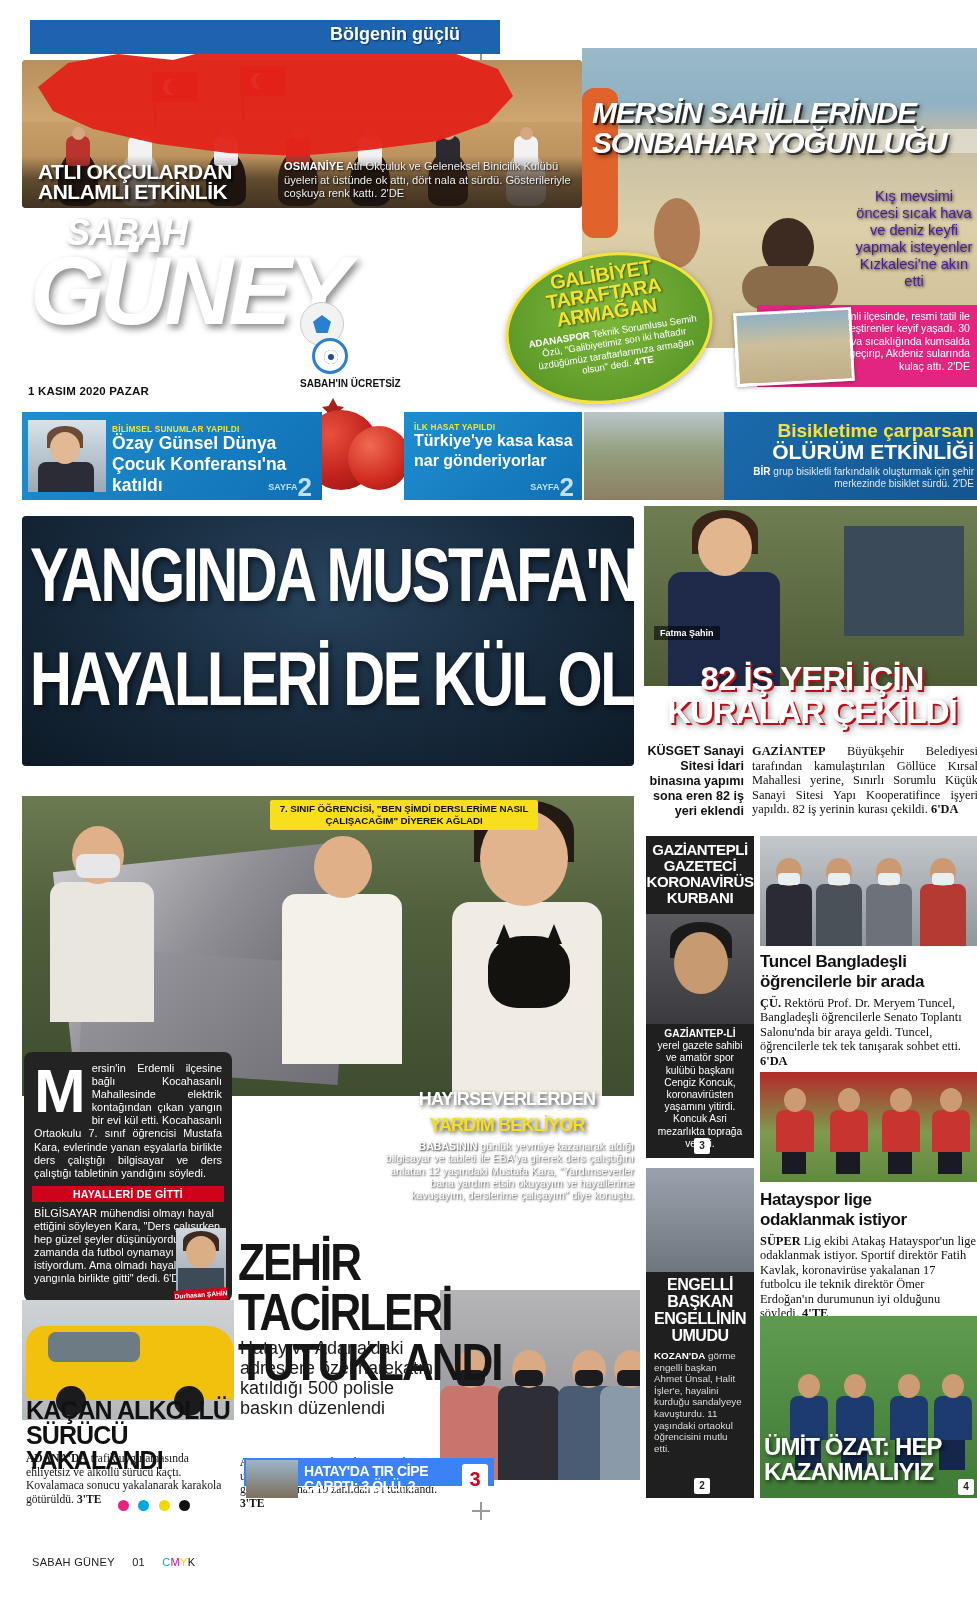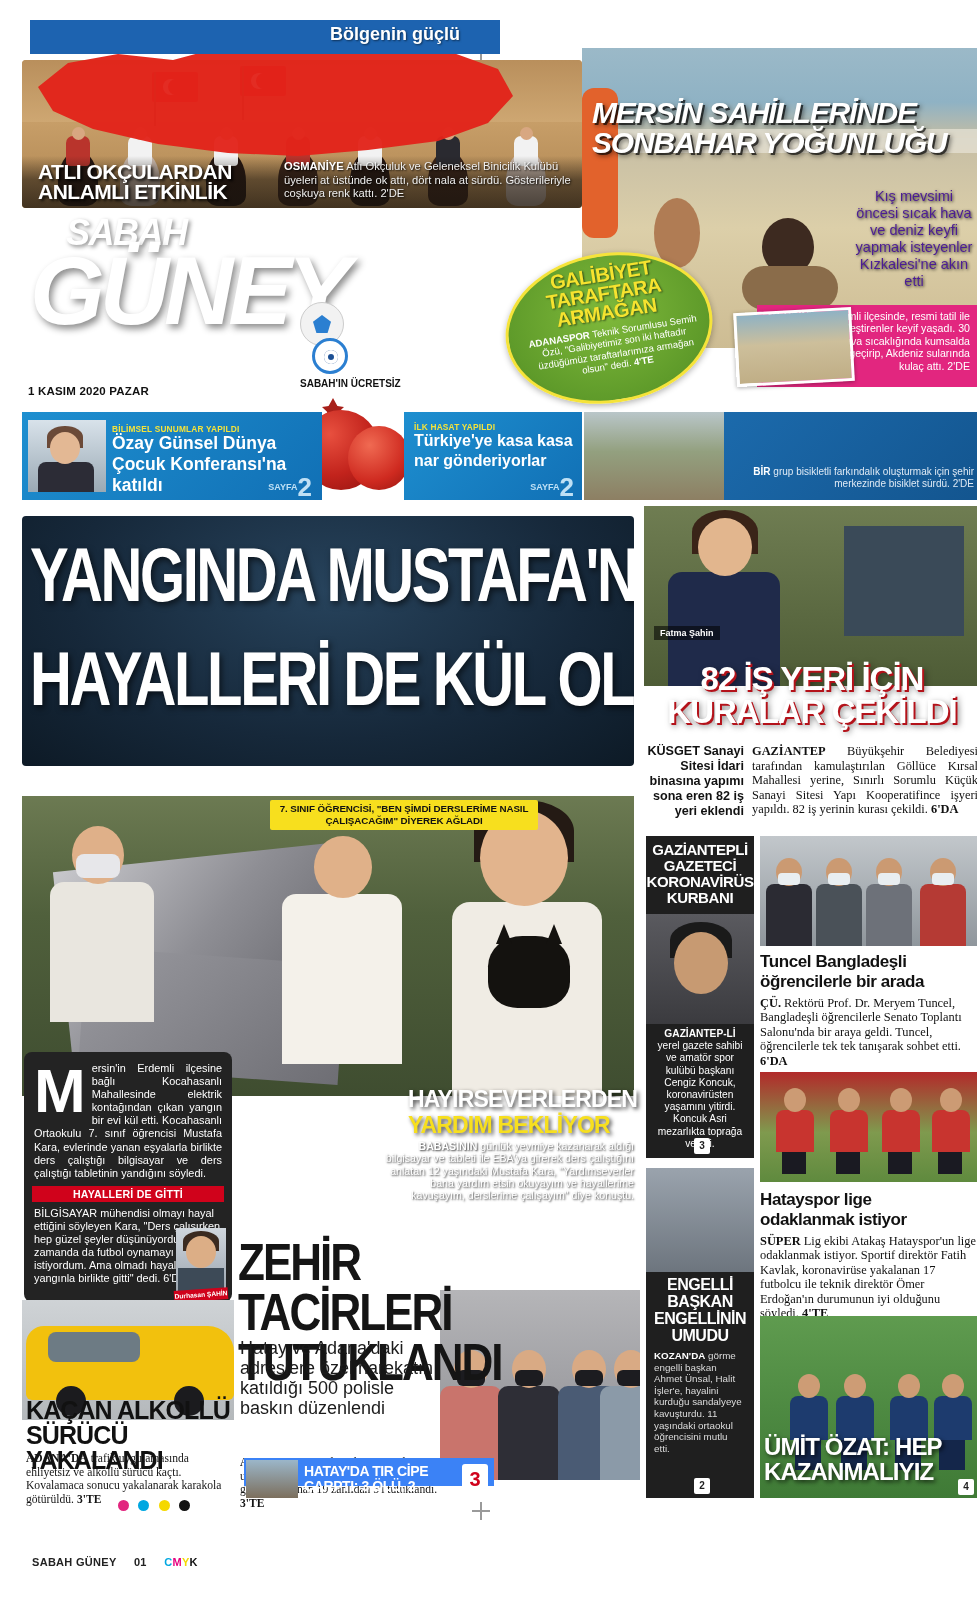--- a/index.html
+++ b/index.html
@@ -203,22 +203,22 @@
   .mini-portrait { position:absolute; right:6px; bottom:8px; width:50px; height:66px;
      background:linear-gradient(180deg,#cfd6dd 0%,#9aa3ad 100%); }
   .mini-portrait .f { position:absolute; left:10px; top:8px; width:30px; height:32px; border-radius:50%; background:#dcae86; }
   .mini-portrait .hr{ position:absolute; left:7px; top:3px; width:36px; height:20px; border-radius:50% 50% 0 0; background:#3a2a20; }
   .mini-portrait .s { position:absolute; left:2px; top:40px; width:46px; height:26px; background:#3d4a57; }
   .mini-name { position:absolute; right:4px; bottom:2px; width:54px; background:#d0021b; color:#fff;
      font-size:6.6px; font-weight:bold; text-align:center; line-height:7.5px; padding:2px 0; transform:rotate(-4deg); }
 
   
   .hayir-h { position:absolute; left:380px; top:1086px; width:254px; color:#fff; font-weight:bold;
-     font-size:23px; line-height:26px; letter-spacing:-.8px; text-align:left;
-     text-shadow:2px 2px 4px rgba(0,0,0,.75);margin-left:28px; }
+     font-size:18px; line-height:26px; letter-spacing:-.8px; text-align:center;
+     text-shadow:2px 2px 4px rgba(0,0,0,.75); }
   .hayir-h .y { color:#f7df1e; display:block; }
   .hayir-t { position:absolute; left:378px; top:1140px; width:256px; color:#fff; font-size:10.6px;
      line-height:12.3px; text-align:right; text-shadow:1px 1px 2px rgba(0,0,0,.8); }
   .hayir-t b{font-weight:bold;}
 
   
   .zehir-h { position:absolute; left:238px; top:1238px; width:300px; color:#151515; font-weight:bold;
      font-size:44px; line-height:42px; letter-spacing:-2px; transform:scaleY(1.18); transform-origin:left top; }
   .zehir-sub { position:absolute; left:240px; top:1338px; width:210px; color:#1b1b1b; font-size:18px;
      line-height:20px; }
@@ -327,21 +327,21 @@
   .up-p .b { position:absolute; left:2px; top:22px; width:38px; height:44px; background:#1d3b6e; border-radius:8px 8px 0 0; }
   .up-p .l { position:absolute; left:7px; top:64px; width:26px; height:32px; background:#14264a; }
   .umit-h { position:absolute; left:764px; top:1434px; width:214px; color:#fff; font-weight:bold;
      font-size:24px; line-height:25px; letter-spacing:-.9px; text-shadow:2px 2px 4px rgba(0,0,0,.7); }
   .umit-num { position:absolute; right:4px; bottom:3px; width:16px; height:16px; background:#fff; color:#1f1f1f;
      font-weight:bold; font-size:10px; text-align:center; line-height:16px; border-radius:2px; }
 
   
   .dots { position:absolute; left:118px; top:1497px; }
   .dot { display:inline-block; width:11px; height:11px; border-radius:50%; margin-right:5px; }
-  .footer { position:absolute; left:32px; top:1556px; font-size:11px; font-weight:bold; color:#222; letter-spacing:.3px; }
+  .footer { position:absolute; left:32px; top:1556px; font-size:11px; font-weight:normal; color:#222; letter-spacing:.3px; }
   .footer span { margin-right:14px; }
   .footer .cmyk em { font-style:normal; }
   .c-c{color:#00a7e1;} .c-m{color:#e6007e;} .c-y{color:#f5d800;} .c-k{color:#111;}
 </style>
 </head>
 <body>
 
 <div class="page">
 
   <div class="cropmark" style="left:472px; top:42px;"></div>
@@ -465,20 +465,24 @@
   <div class="teaser2">
     <div class="kicker">İLK HASAT YAPILDI</div>
     <div class="t-title">Türkiye'ye kasa kasa nar gönderiyorlar</div>
     <div class="sayfa" style="right:8px; bottom:2px;">
       <span>SAYFA</span><b>2</b>
     </div>
   </div>
 
   <div class="teaser3">
     <div class="photo"></div>
+    <div class="t-title">
+      <span>Bisikletime çarparsan</span>
+      <span class="w">ÖLÜRÜM ETKİNLİĞİ</span>
+    </div>
     <div class="t-text">
       <b>BİR</b>
       <span>grup bisikletli farkındalık oluşturmak için şehir merkezinde bisiklet sürdü. 2'DE</span>
     </div>
   </div>
 
   <div class="main-head">
     <div class="mh-l1">YANGINDA MUSTAFA'NIN</div>
     <div class="mh-l2">HAYALLERİ DE KÜL OLDU</div>
   </div>

